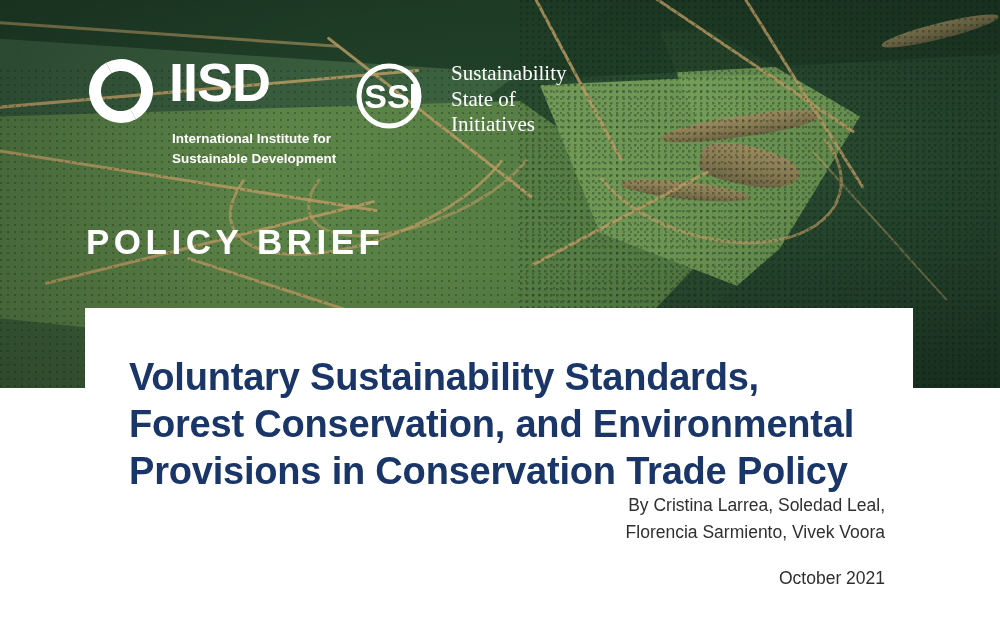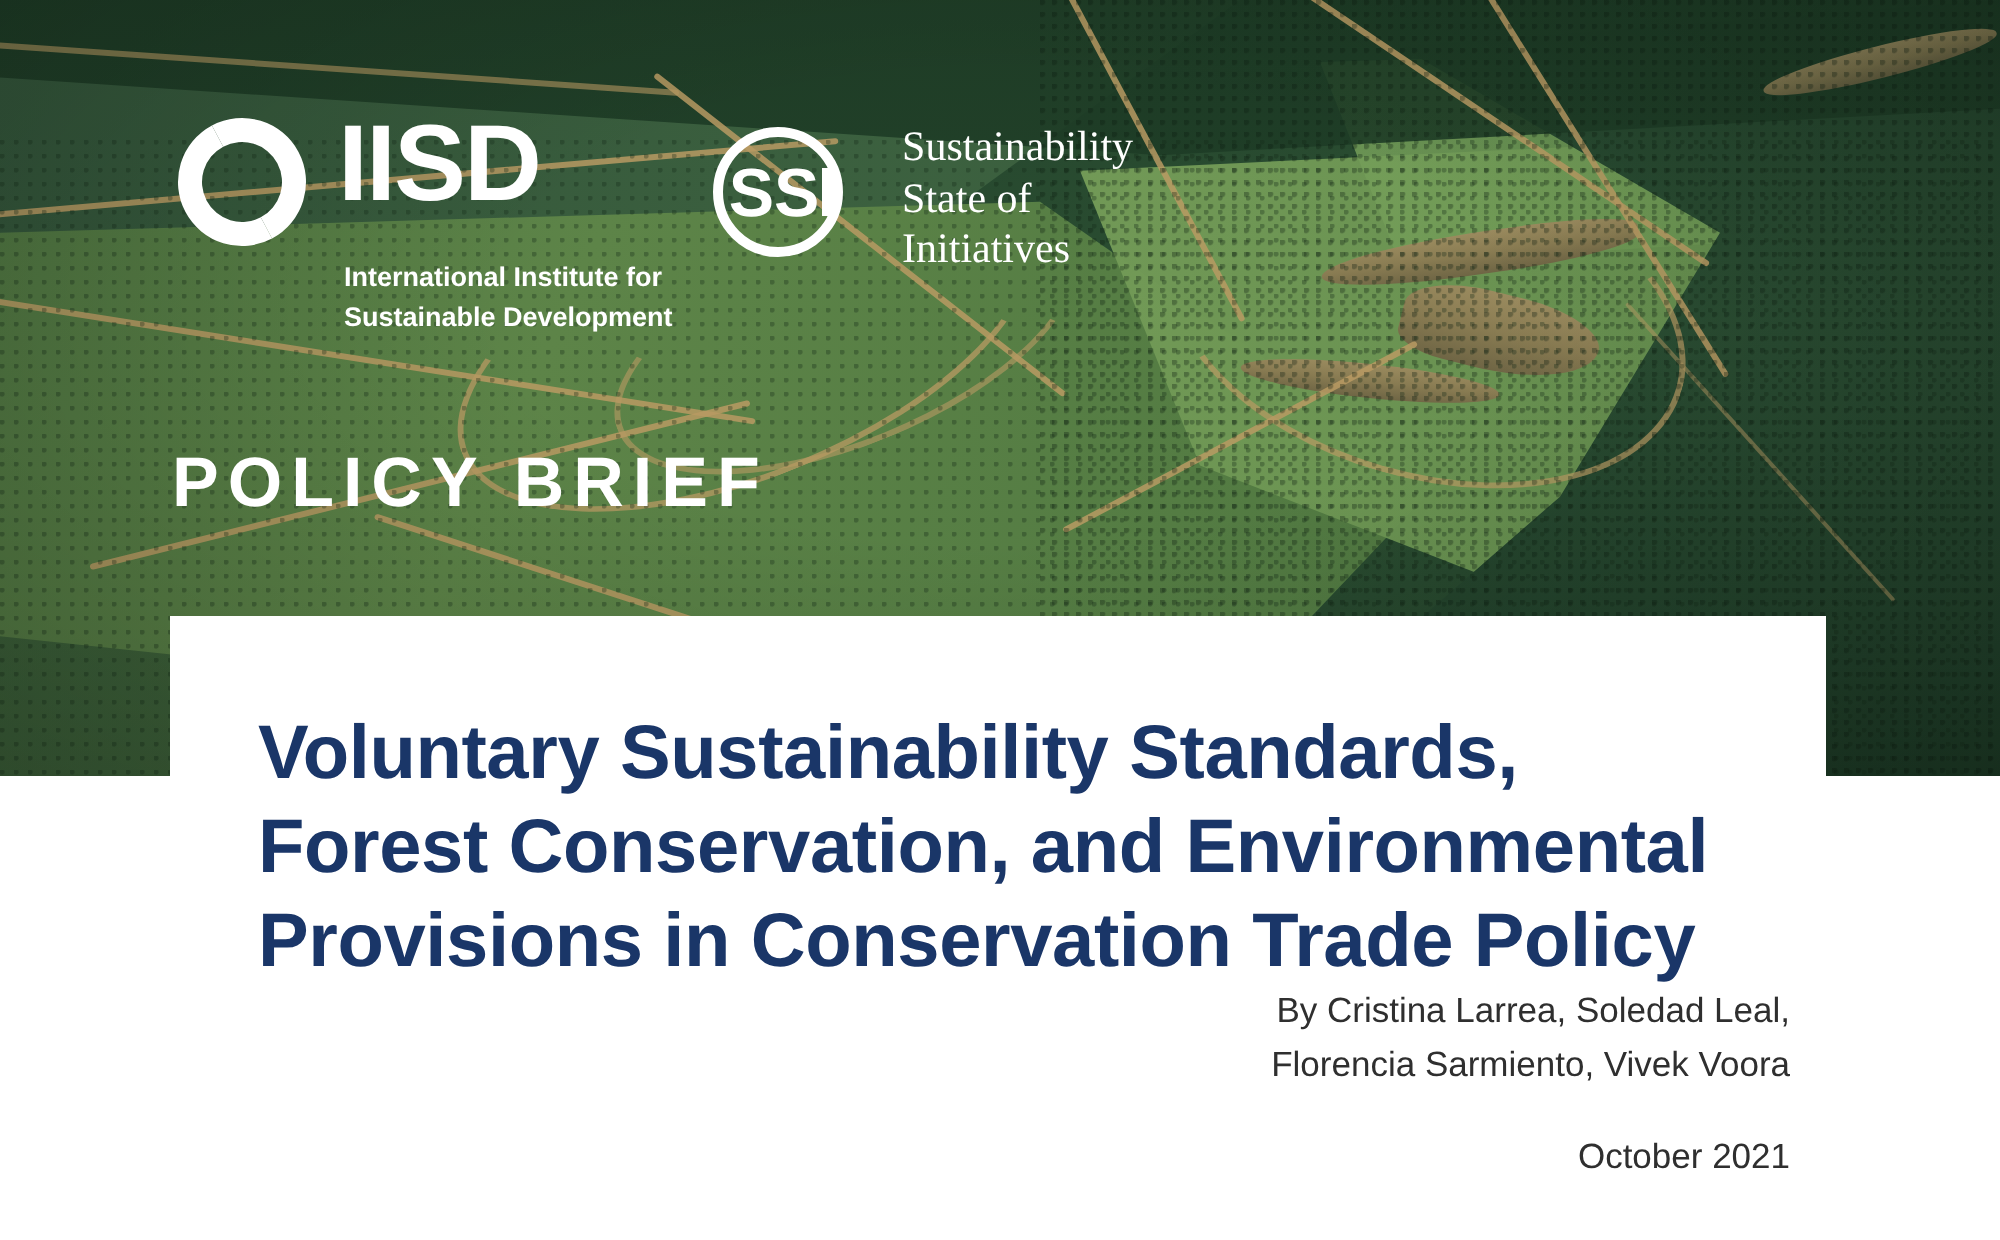--- a/index.html
+++ b/index.html
@@ -268,21 +268,21 @@
     font-size: 38px;
     font-weight: bold;
     line-height: 1.24;
     letter-spacing: -0.2px;
   }
   .title-line { display: block; white-space: nowrap; }
 
   
   .byline-block {
     position: absolute;
-    right: 105px;
+    right: 115px;
     top: 492px;
     text-align: right;
     color: #2f2f2f;
   }
   .byline {
     font-size: 17.5px;
     line-height: 1.55;
     white-space: nowrap;
   }
   .pubdate {

